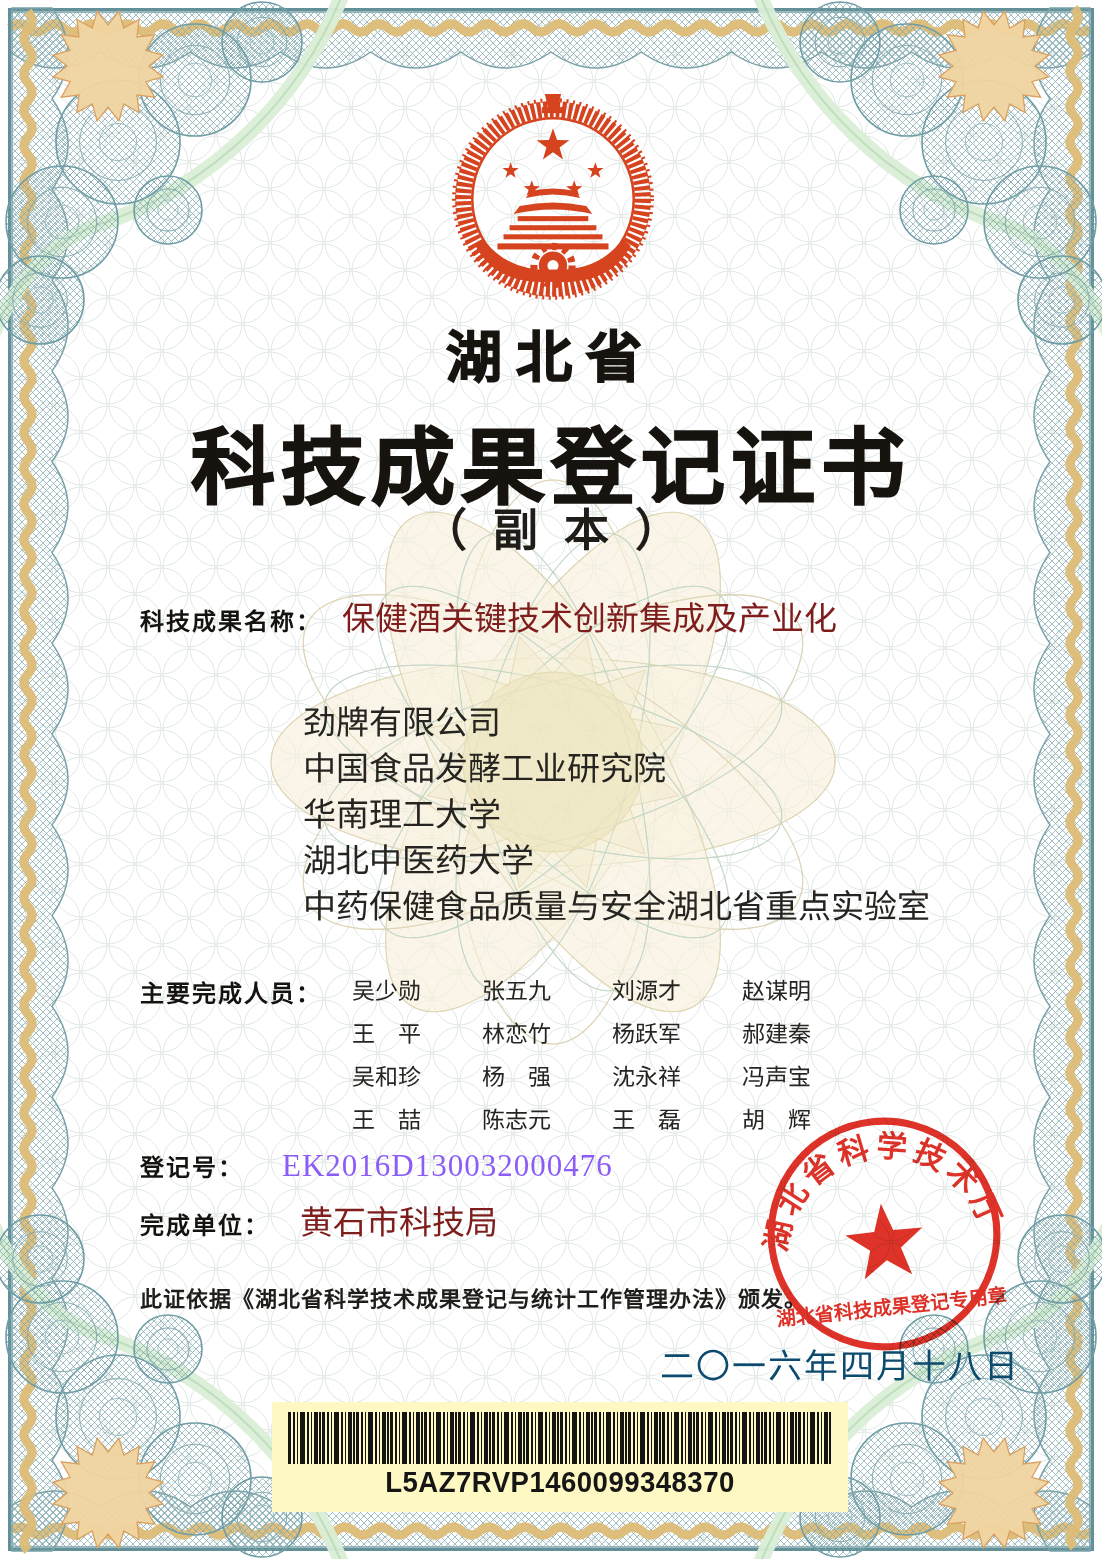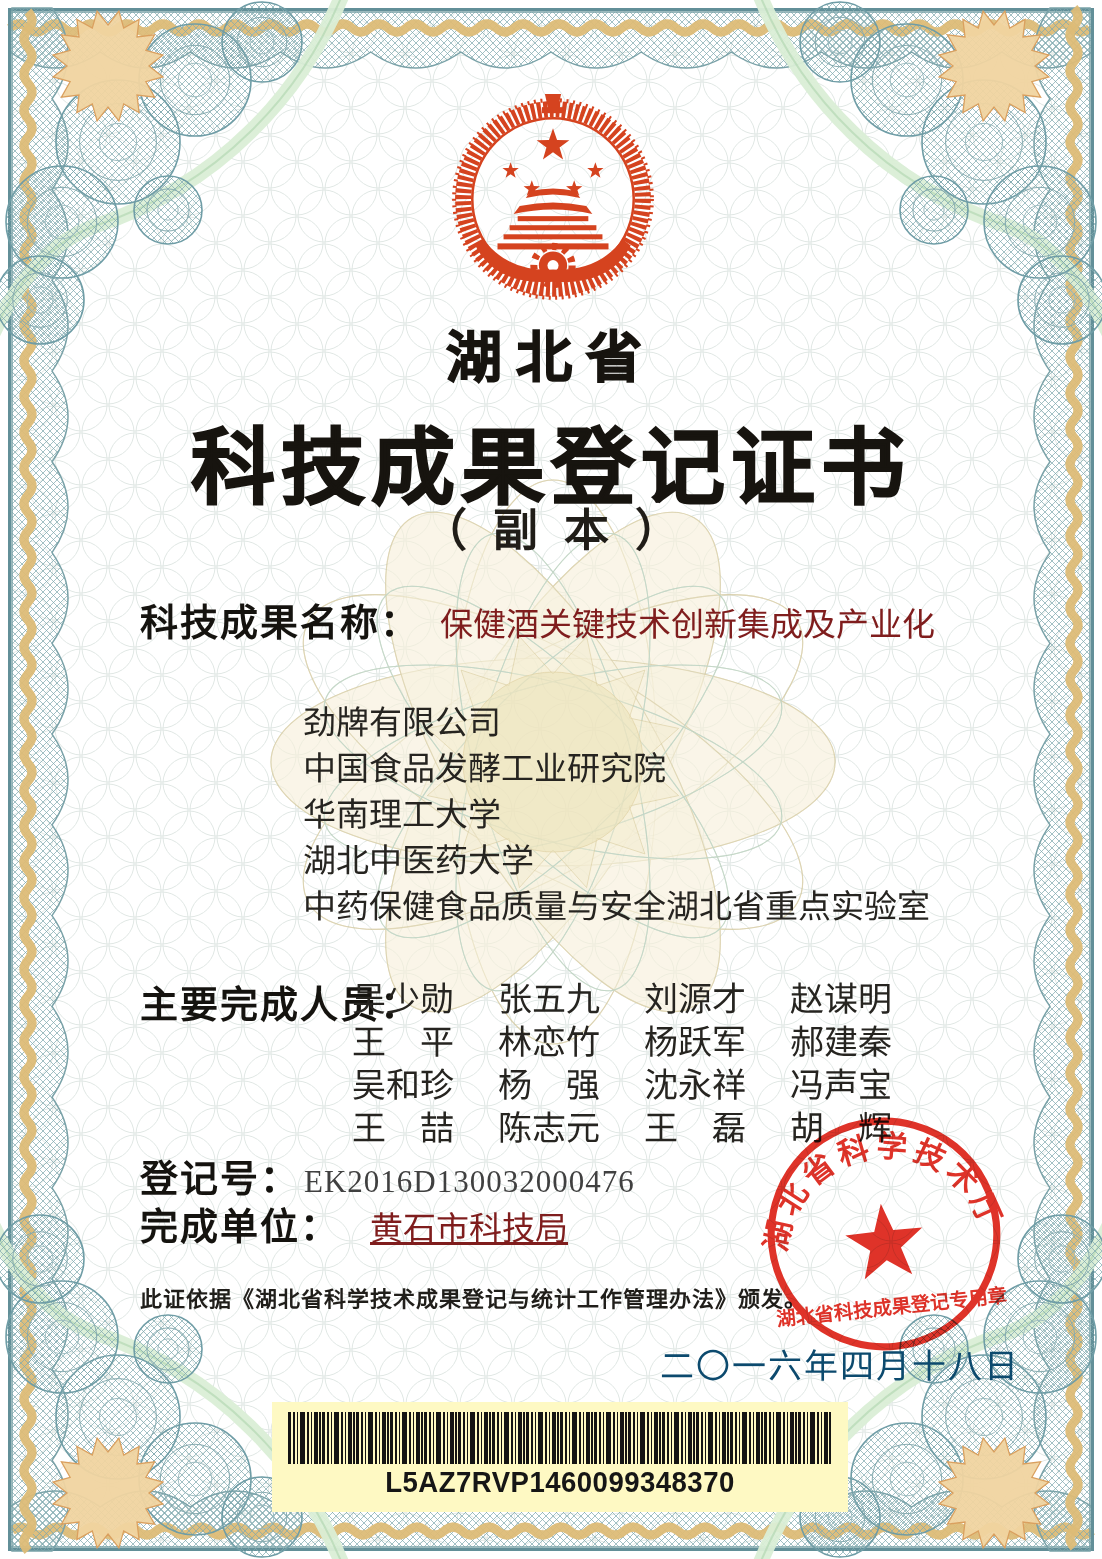--- a/index.html
+++ b/index.html
@@ -8,26 +8,26 @@
   .deco{position:absolute;inset:0;}
   .abs{position:absolute;}
   .emblem{left:447px;top:92px;width:212px;height:220px;}
   .title{left:0;width:1102px;text-align:center;font-weight:900;color:#17140f;
          -webkit-text-stroke:1.5px #17140f;white-space:nowrap;}
   .title1{top:312px;font-size:56px;letter-spacing:14px;}
   .title2{top:400px;font-size:84px;letter-spacing:6px;}
   .copy{left:0;top:494px;width:1102px;text-align:center;font-size:45px;font-weight:600;
         letter-spacing:26px;text-indent:26px;color:#201d18;}
   .field{white-space:nowrap;}
-  .lab{font-weight:700;font-size:38px;letter-spacing:2px;color:#15130f;}
+  .lab{font-weight:700;font-size:24px;letter-spacing:2px;color:#15130f;}
   .val{font-size:33px;color:#7f1d1d;}
   .units{line-height:46px;font-size:33px;color:#262420;}
-  .grid-names{display:grid;grid-template-columns:repeat(4,104px);column-gap:42px;
-        grid-auto-rows:43px;font-size:34px;color:#262420;white-space:nowrap;}
-  .regval{font-size:31px;letter-spacing:1px;color:#404040;}
+  .grid-names{display:grid;grid-template-columns:repeat(4,104px);column-gap:26px;
+        grid-auto-rows:43px;font-size:23px;color:#262420;white-space:nowrap;}
+  .regval{font-size:31px;letter-spacing:1px;margin-left:34px;color:#8b5cf6;}
   .footnote{left:140px;top:1281px;font-size:22px;font-weight:700;letter-spacing:1px;color:#201e1a;}
   .date{left:655px;top:1339px;width:370px;text-align:center;font-size:34px;letter-spacing:2px;color:#0c4a6e;}
   .seal{left:760px;top:1110px;width:248px;height:248px;mix-blend-mode:multiply;opacity:.93;
         transform:rotate(-6deg);}
   .bstrip{left:272px;top:1402px;width:576px;height:110px;background:#fef9c3;}
   .bars{position:absolute;left:16px;top:10px;}
   .btext{position:absolute;left:0;top:64px;width:576px;text-align:center;
         font-family:"Liberation Sans","DejaVu Sans",sans-serif;font-weight:700;font-size:29px;
         letter-spacing:0.5px;color:#161616;transform:scaleX(.95);}
 </style>
@@ -191,21 +191,21 @@
     <span>王　磊</span>
     <span>胡　辉</span>
   </div>
 
   <div class="abs field" style="left:140px;top:1148px;">
     <span class="lab">登记号：</span>
     <span class="regval">EK2016D130032000476</span>
   </div>
   <div class="abs field" style="left:140px;top:1196px;">
     <span class="lab">完成单位：</span>
-    <span class="val" style="margin-left:26px;text-decoration:underline;">黄石市科技局</span>
+    <span class="val" style="margin-left:26px;">黄石市科技局</span>
   </div>
 
   <div class="abs footnote">此证依据《湖北省科学技术成果登记与统计工作管理办法》颁发。</div>
   <div class="abs date">二〇一六年四月十八日</div>
 
   <div class="abs bstrip">
     <svg class="bars" width="544" height="52">
       <defs>
         <pattern id="barsP" patternUnits="userSpaceOnUse" width="34" height="52">
           <g fill="#141414">

